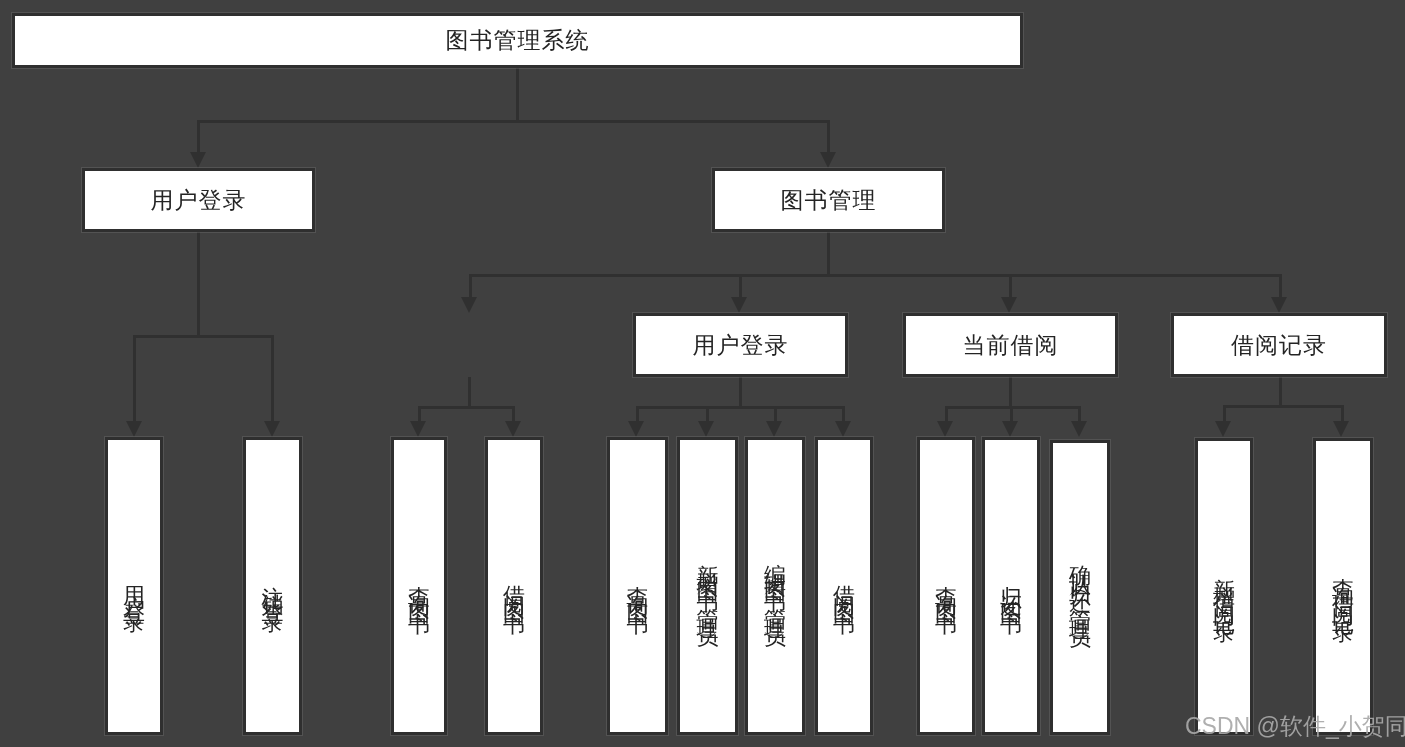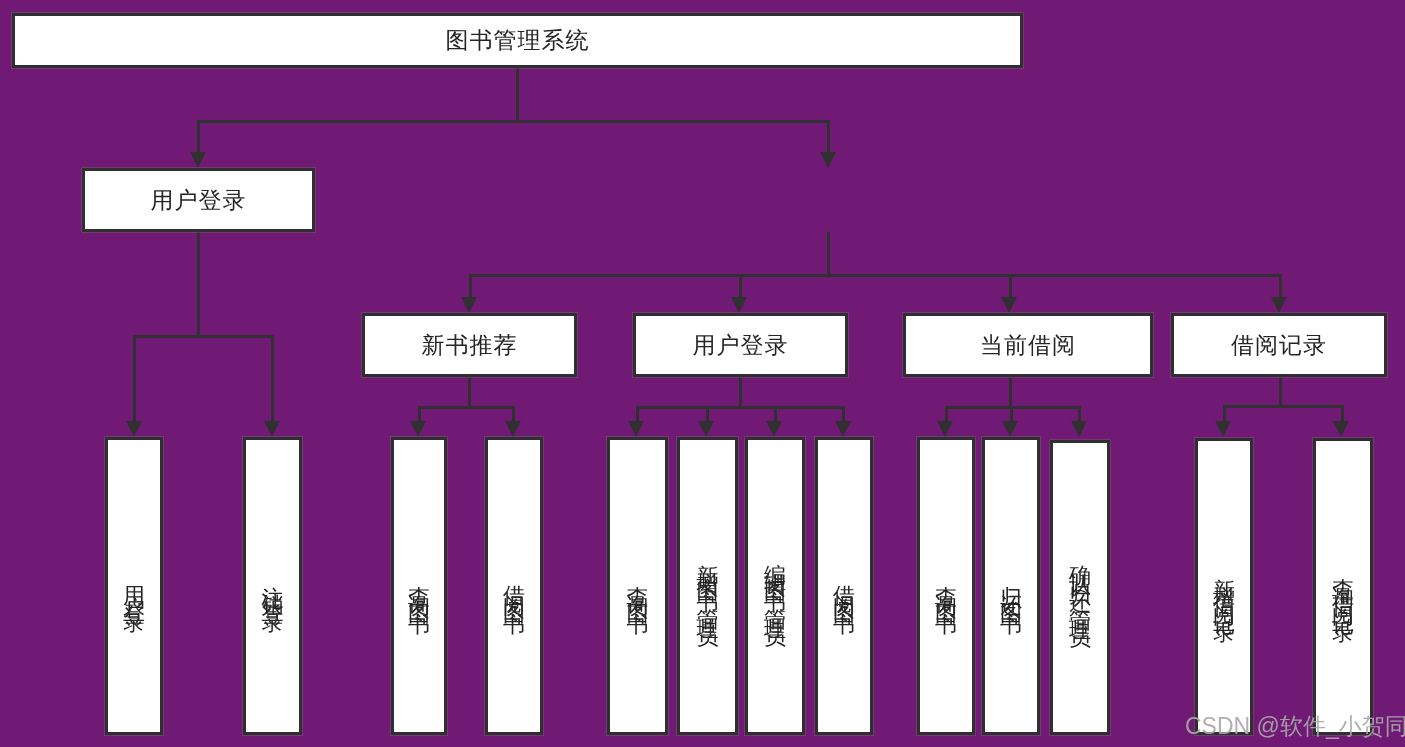--- a/index.html
+++ b/index.html
@@ -1,17 +1,17 @@
 <!DOCTYPE html>
 <html><head>
 <meta charset="utf-8">
 <style>
   html,body { margin:0; padding:0; background:#ffffff; }
   .canvas {
-    position:relative; width:1405px; height:747px; background:#701a75;
+    position:relative; width:1405px; height:747px; background:#404040;
     font-family:"Liberation Sans", sans-serif; overflow:hidden;
   }
   .box {
     position:absolute; background:#ffffff; border:3px solid #2f2f2f;
     box-sizing:border-box; display:flex; align-items:center; justify-content:center;
     color:#242424; box-shadow:0 0 0 1px rgba(130,130,130,0.30); z-index:2;
   }
   .box.h span { font-size:23px; letter-spacing:1px; white-space:nowrap; }
   .box.v span {
     writing-mode:vertical-rl; text-orientation:mixed;
@@ -41,46 +41,46 @@
   <div class="vline" style="left:516px;top:68px;height:52px"></div>
   <div class="hline" style="left:197px;top:120px;width:633px"></div>
   <div class="vline" style="left:197px;top:120px;height:34px"></div>
   <div class="arrow" style="left:190px;top:152px"></div>
   <div class="vline" style="left:827px;top:120px;height:34px"></div>
   <div class="arrow" style="left:820px;top:152px"></div>
 
   <div class="box h" style="left:82px;top:168px;width:233px;height:64px">
     <span>用户登录</span>
   </div>
+  <div class="box h" style="left:712px;top:168px;width:233px;height:64px">
+    <span>图书管理</span>
+  </div>
 
   <div class="vline" style="left:197px;top:232px;height:103px"></div>
   <div class="hline" style="left:133px;top:335px;width:141px"></div>
   <div class="vline" style="left:133px;top:335px;height:88px"></div>
   <div class="arrow" style="left:126px;top:421px"></div>
   <div class="vline" style="left:271px;top:335px;height:88px"></div>
   <div class="arrow" style="left:264px;top:421px"></div>
 
   <div class="vline" style="left:827px;top:232px;height:42px"></div>
   <div class="hline" style="left:469px;top:274px;width:813px"></div>
   <div class="vline" style="left:469px;top:274px;height:25px"></div>
   <div class="arrow" style="left:461px;top:297px"></div>
   <div class="vline" style="left:739px;top:274px;height:25px"></div>
   <div class="arrow" style="left:731px;top:297px"></div>
   <div class="vline" style="left:1009px;top:274px;height:25px"></div>
   <div class="arrow" style="left:1001px;top:297px"></div>
   <div class="vline" style="left:1279px;top:274px;height:25px"></div>
   <div class="arrow" style="left:1271px;top:297px"></div>
 
-  <div class="box h" style="left:362px;top:313px;width:215px;height:64px">
-    <span>新书推荐</span>
-  </div>
   <div class="box h" style="left:633px;top:313px;width:215px;height:64px">
     <span>用户登录</span>
   </div>
-  <div class="box h" style="left:903px;top:313px;width:250px;height:64px">
+  <div class="box h" style="left:903px;top:313px;width:215px;height:64px">
     <span>当前借阅</span>
   </div>
   <div class="box h" style="left:1171px;top:313px;width:216px;height:64px">
     <span>借阅记录</span>
   </div>
 
   <div class="vline" style="left:468px;top:377px;height:29px"></div>
   <div class="hline" style="left:418px;top:406px;width:97px"></div>
   <div class="vline" style="left:418px;top:406px;height:17px"></div>
   <div class="arrow" style="left:410px;top:421px"></div>

